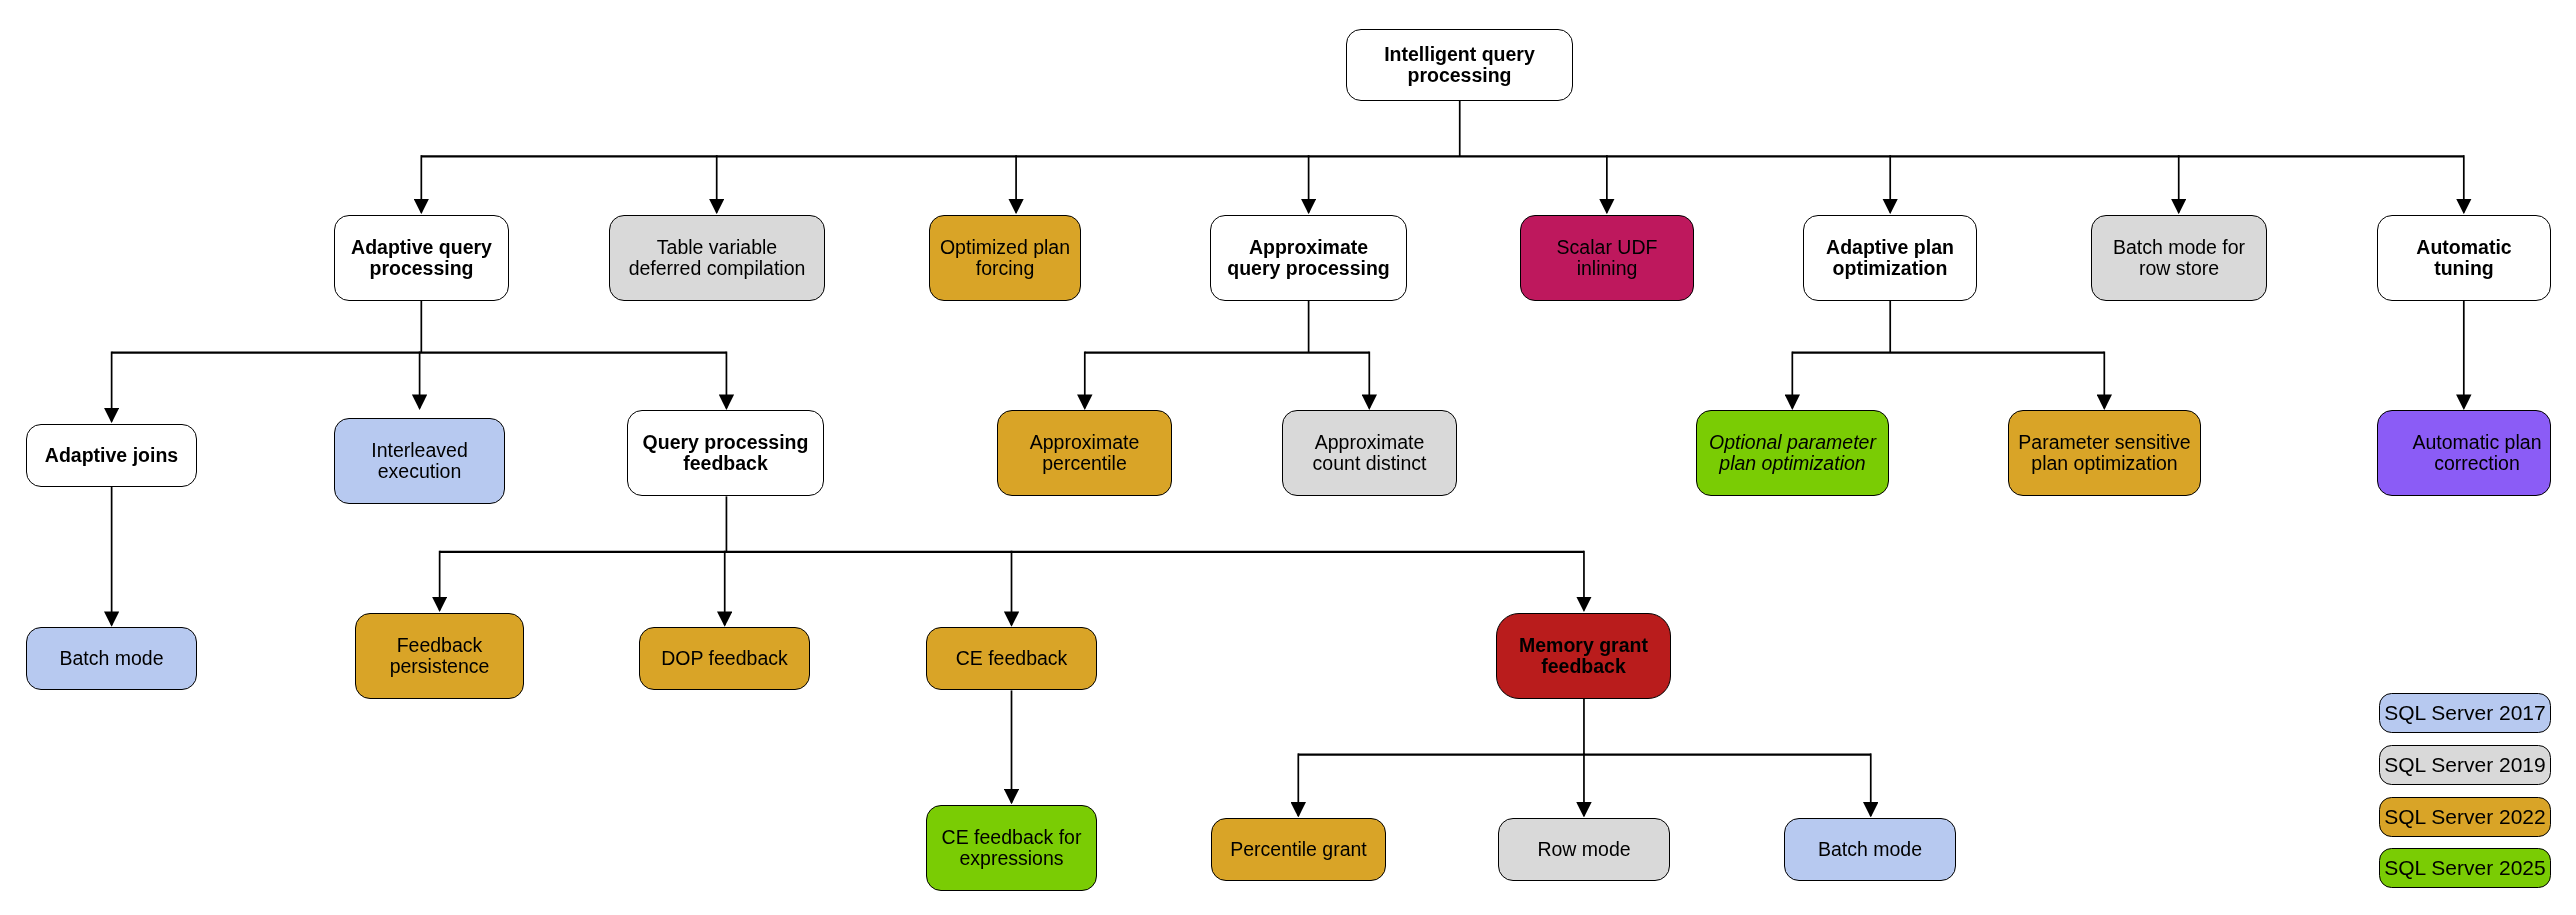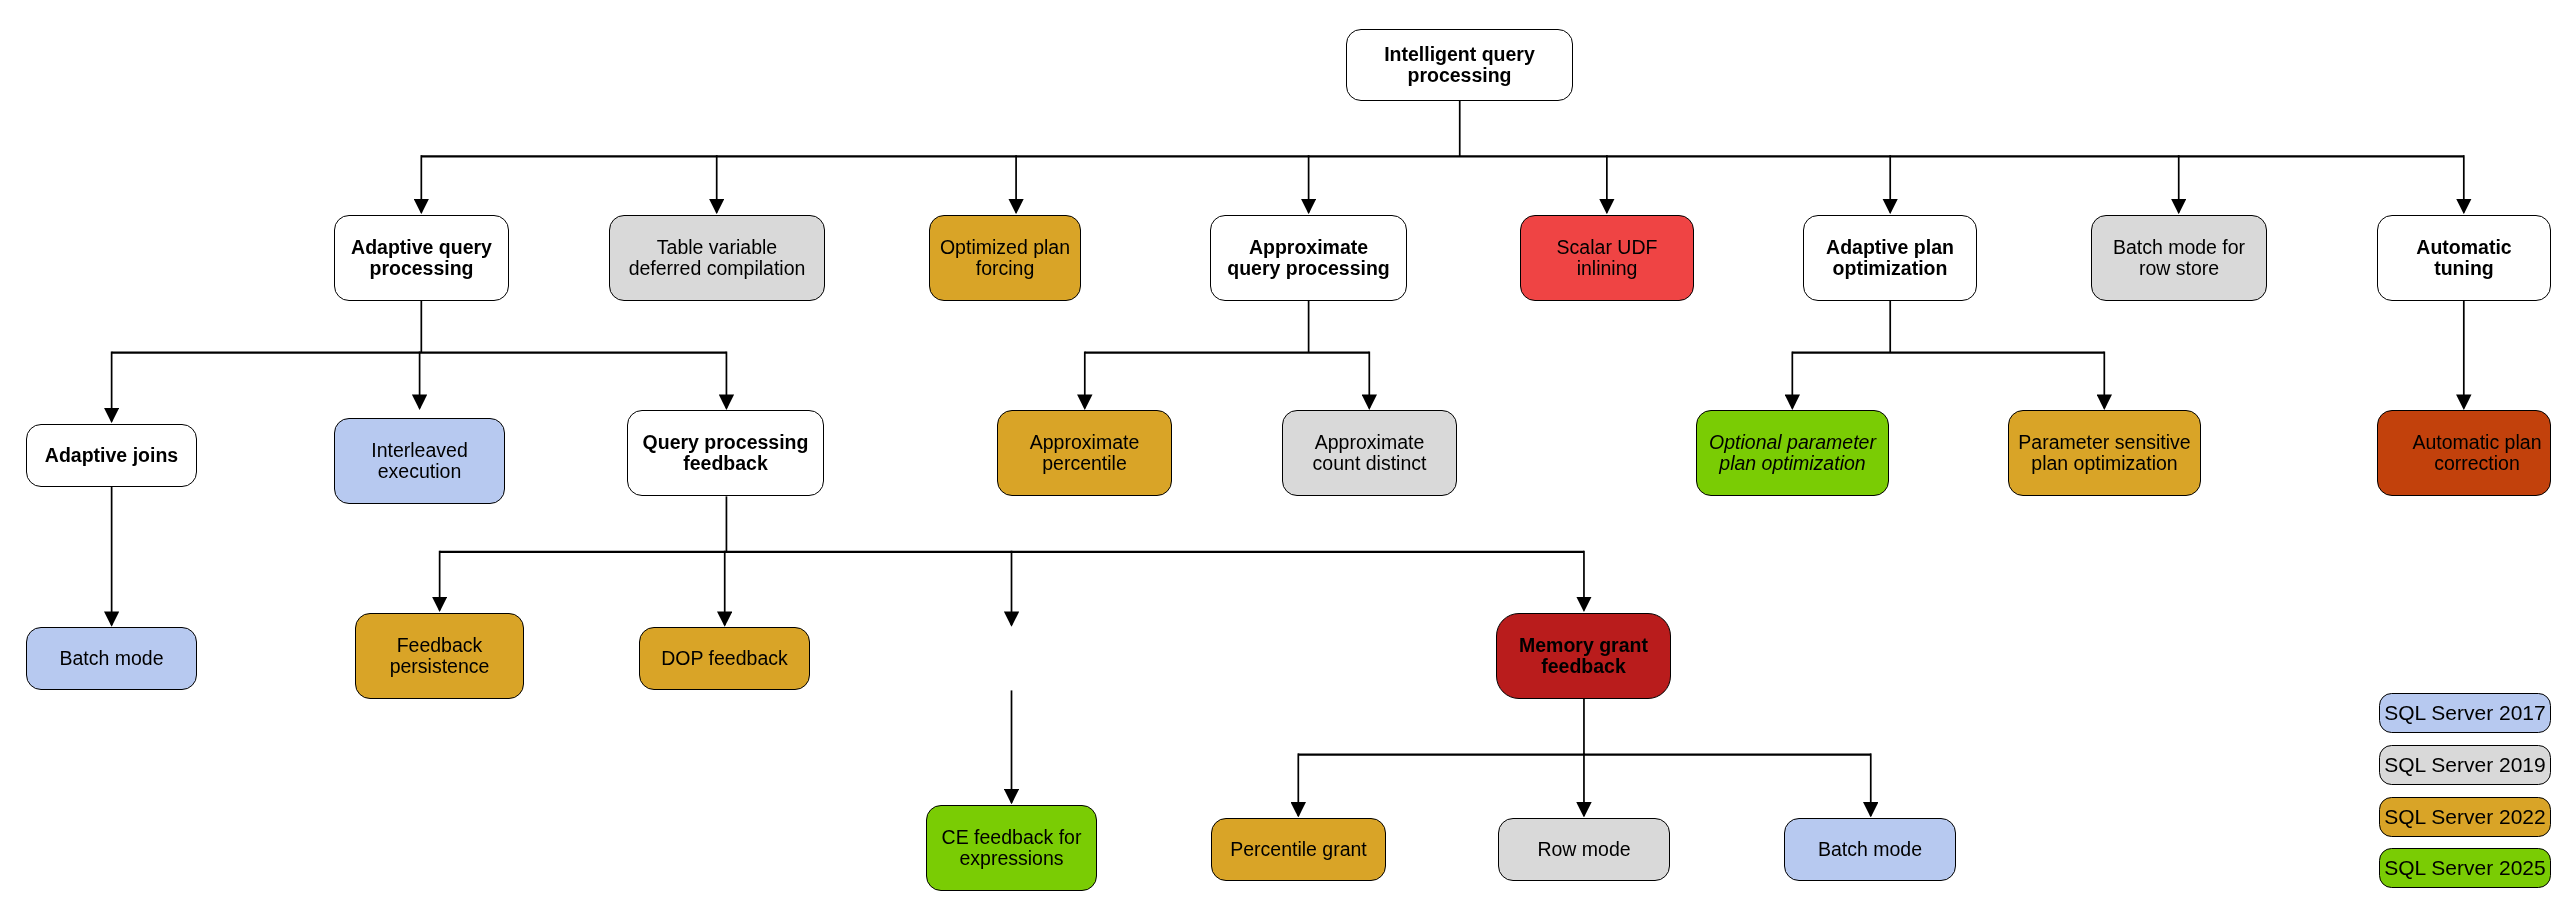--- a/index.html
+++ b/index.html
@@ -136,47 +136,48 @@
   <div class="node bold" id="n-iqp" style="background-color: rgb(255, 255, 255);">Intelligent query
 processing</div>
   <div class="node bold" id="n-aqp" style="background-color: rgb(255, 255, 255);">Adaptive query
 processing</div>
   <div class="node" id="n-tvdc" style="background-color: rgb(217, 217, 217);">Table variable
 deferred compilation</div>
   <div class="node" id="n-opf" style="background-color: rgb(217, 164, 39);">Optimized plan
 forcing</div>
   <div class="node bold" id="n-aqproc" style="background-color: rgb(255, 255, 255);">Approximate
 query processing</div>
-  <div class="node" id="n-sudf" style="background-color: #ef4444;">Scalar UDF
+  <div class="node" id="n-sudf" style="background-color: #be185d;">Scalar UDF
 inlining</div>
   <div class="node bold" id="n-apo" style="background-color: rgb(255, 255, 255);">Adaptive plan
 optimization</div>
   <div class="node" id="n-bmrs" style="background-color: rgb(217, 217, 217);">Batch mode for
 row store</div>
   <div class="node bold" id="n-at" style="background-color: rgb(255, 255, 255);">Automatic
 tuning</div>
   <div class="node bold" id="n-aj" style="background-color: rgb(255, 255, 255);">Adaptive joins</div>
   <div class="node" id="n-ie" style="background-color: rgb(183, 201, 240);">Interleaved
 execution</div>
   <div class="node bold" id="n-qpf" style="background-color: rgb(255, 255, 255);">Query processing
 feedback</div>
   <div class="node" id="n-ap" style="background-color: rgb(217, 164, 39);">Approximate
 percentile</div>
   <div class="node" id="n-acd" style="background-color: rgb(217, 217, 217);">Approximate
 count distinct</div>
   <div class="node" id="n-oppo" style="background-color: rgb(122, 204, 4); font-style: italic;">Optional parameter
 plan optimization</div>
   <div class="node" id="n-pspo" style="background-color: rgb(217, 164, 39);">Parameter sensitive
 plan optimization</div>
-  <div class="node" id="n-apc" style="background-color: #c2410c; padding-left: 26px;">Automatic plan
+  <div class="node" id="n-apc" style="background-color: #8b5cf6; padding-left: 26px;">Automatic plan
 correction</div>
   <div class="node" id="n-bmaj" style="background-color: rgb(183, 201, 240);">Batch mode</div>
   <div class="node" id="n-fp" style="background-color: rgb(217, 164, 39);">Feedback
 persistence</div>
   <div class="node" id="n-dopf" style="background-color: rgb(217, 164, 39);">DOP feedback</div>
+  <div class="node" id="n-cef" style="background-color: rgb(217, 164, 39);">CE feedback</div>
   <div class="node bold" id="n-mgf" style="background-color: #b91c1c; border-radius: 23px;">Memory grant
 feedback</div>
   <div class="node" id="n-cefe" style="background-color: rgb(122, 204, 4);">CE feedback for
 expressions</div>
   <div class="node" id="n-pg" style="background-color: rgb(217, 164, 39);">Percentile grant</div>
   <div class="node" id="n-rm" style="background-color: rgb(217, 217, 217);">Row mode</div>
   <div class="node" id="n-bmmg" style="background-color: rgb(183, 201, 240);">Batch mode</div>
 
   <div class="legend-item" id="lg-2017" style="background-color: rgb(183, 201, 240);">SQL Server 2017</div>
   <div class="legend-item" id="lg-2019" style="background-color: rgb(217, 217, 217);">SQL Server 2019</div>

